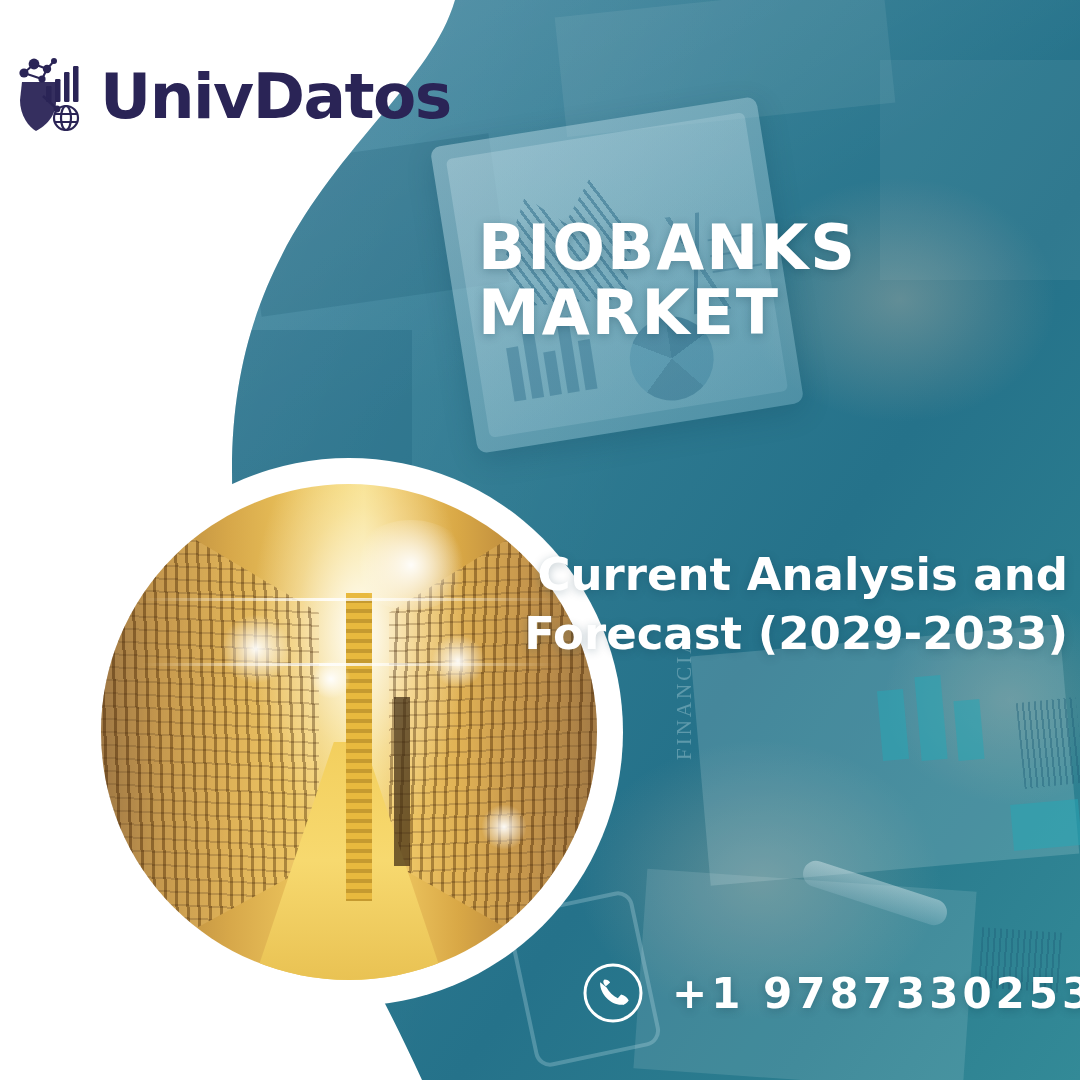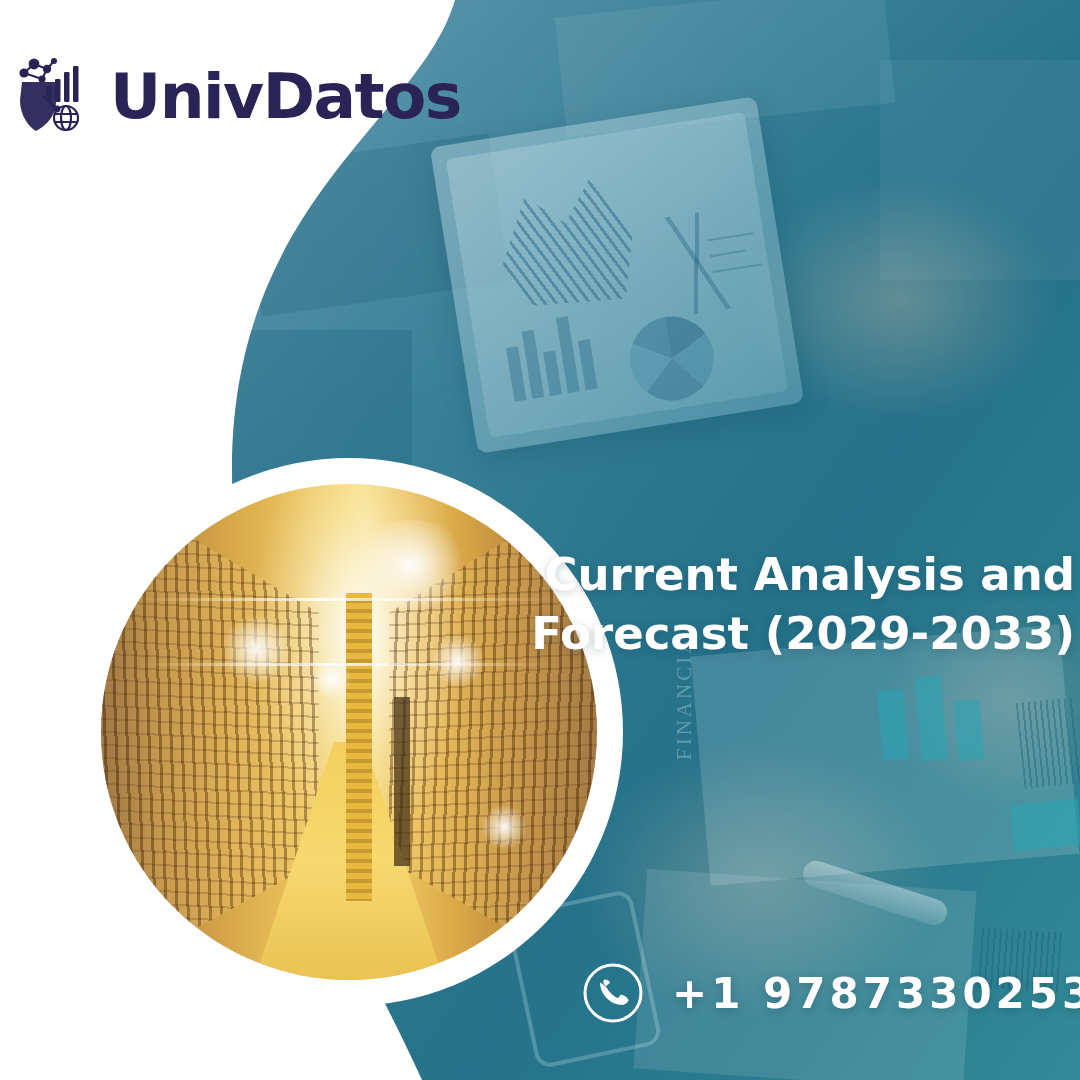--- a/index.html
+++ b/index.html
@@ -156,21 +156,21 @@
     border-radius: 16px;
     transform: rotate(-12deg);
   }
 
   
   .logo {
     position: absolute;
     left: 16px; top: 56px;
     display: flex;
     align-items: center;
-    gap: 16px;
+    gap: 6px;
     z-index: 6;
   }
   .logo-mark { width: 78px; height: 80px; display: block; }
   .logo-text {
     font-size: 63px;
     font-weight: 700;
     color: #2a2456;
     letter-spacing: -1.5px;
     line-height: 1;
     font-family: "DejaVu Sans", sans-serif;
@@ -286,21 +286,21 @@
     font-size: 62px;
     font-weight: 700;
     letter-spacing: 2px;
     line-height: 1.05;
     font-family: "DejaVu Sans", sans-serif;
     text-shadow: 0 2px 10px rgba(10,50,70,0.28);
     z-index: 6;
   }
   .subtitle {
     position: absolute;
-    right: 5px; top: 545];
+    right: 12px; top: 545];
     top: 545px;
     width: 620px;
     text-align: right;
     color: #ffffff;
     font-size: 45px;
     font-weight: 700;
     line-height: 1.32;
     font-family: "DejaVu Sans", sans-serif;
     text-shadow: 0 2px 10px rgba(10,50,70,0.25);
     z-index: 6;
@@ -408,20 +408,21 @@
       <div class="hbeam hb1"></div>
       <div class="hbeam hb2"></div>
       <div class="flare f1"></div>
       <div class="flare f2"></div>
       <div class="flare f3"></div>
       <div class="flare f4"></div>
       <div class="flare f5"></div>
     </div>
   </div>
 
+  <div class="title">BIOBANKS MARKET</div>
 
   <div class="subtitle">
     <div>Current Analysis and</div>
     <div>Forecast (2029-2033)</div>
   </div>
 
   <div class="contact">
     <svg class="phone-icon" viewBox="0 0 62 62" aria-hidden="true">
       <circle cx="31" cy="31" r="28" fill="none" stroke="#ffffff" stroke-width="3"></circle>
       <path d="M22.5 17.5 c2.6 0 4.6 1.2 5.6 3.1 l-4.2 3.6 c-1.6-1.1-2.6-2.8-2.6-4.6 0-0.8 0.4-1.6 1.2-2.1 z

